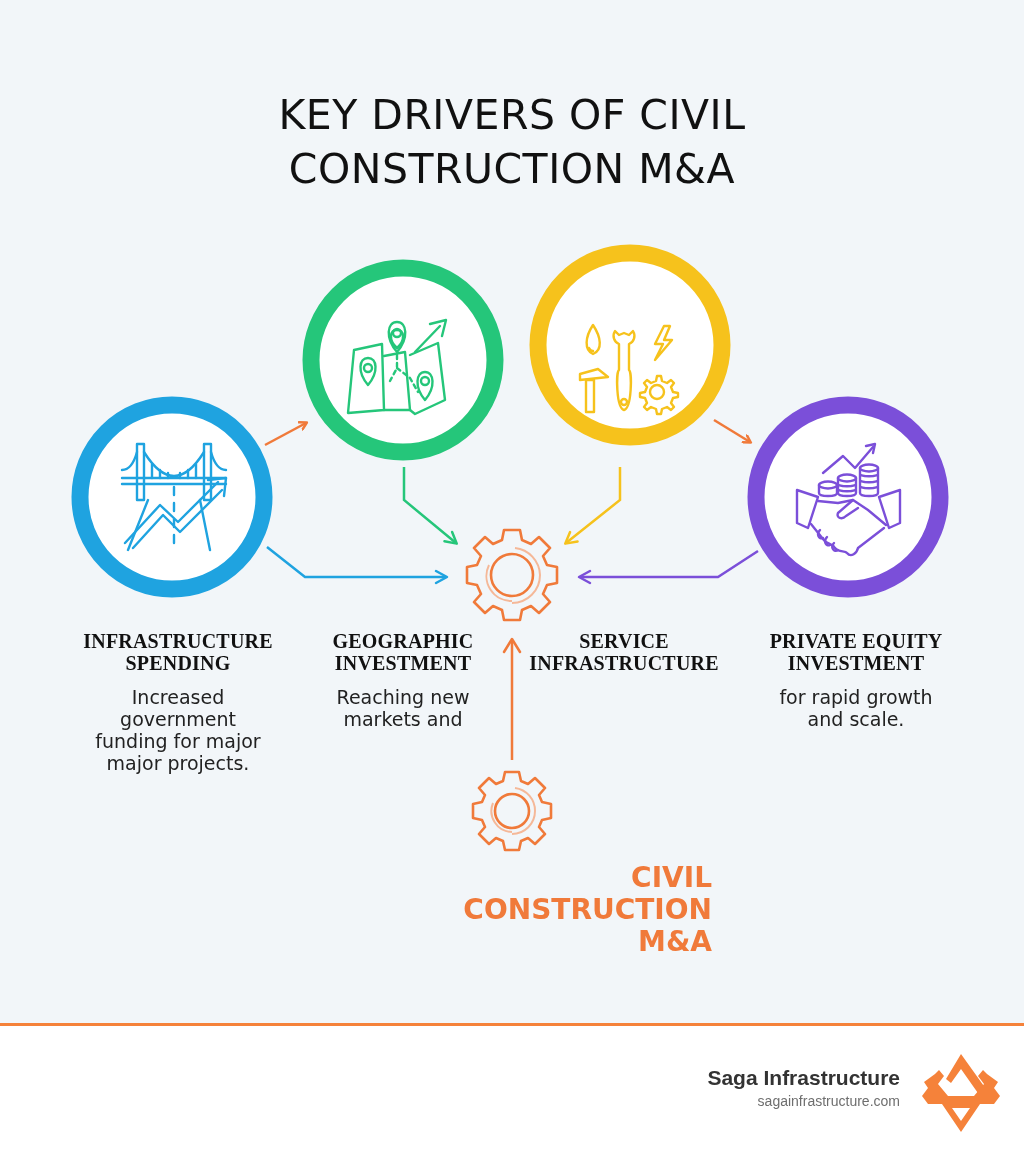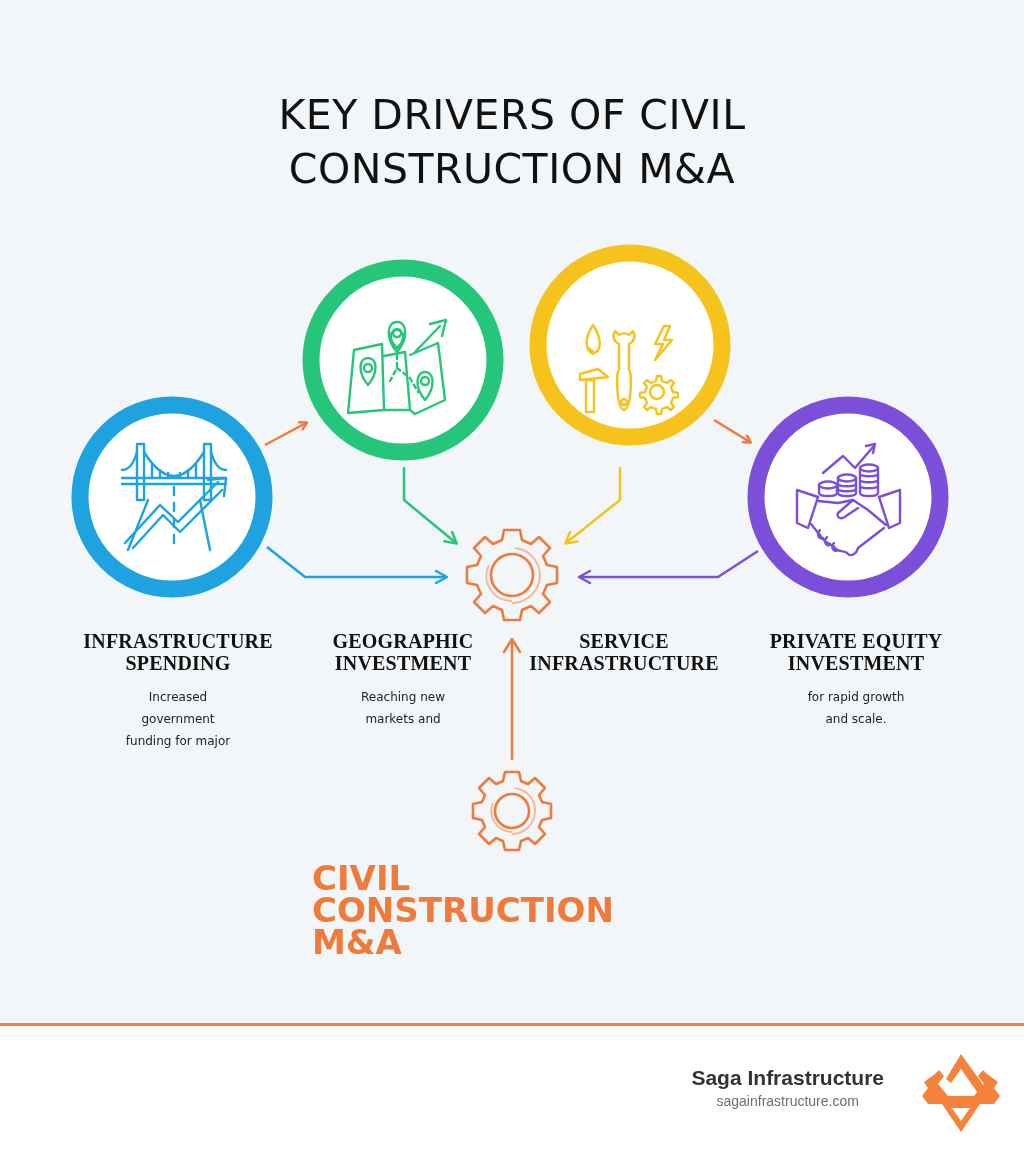--- a/index.html
+++ b/index.html
@@ -19,37 +19,37 @@
       position: absolute; width: 230px; text-align: center; color: #111;
     }
     .driver .h {
       font-family: Liberation Serif, serif; font-weight: 700;
       font-size: 20px; line-height: 22px; letter-spacing: 0.2px;
     }
     .driver .h span { display: block; }
     .driver .d {
       margin-top: 12px;
       font-family: "DejaVu Sans", sans-serif;
-      font-size: 12px; line-height: 22px; color: #222;
+      font-size: 19px; line-height: 22px; color: #222;
     }
     .driver .d span { display: block; }
     .center-label {
-      position: absolute; left: 312px; top: 862px; width: 400px; text-align: left;
+      position: absolute; left: 312px; top: 862px; width: 400px; text-align: right;
       font-family: "DejaVu Sans", sans-serif; font-weight: 700;
-      font-size: 34px; line-height: 32px; color: #f07a3a;
+      font-size: 28px; line-height: 32px; color: #f07a3a;
     }
     .center-label span { display: block; }
     .divider {
       position: absolute; left: 0; top: 1023px; width: 1024px; height: 3px; background: #f5823a;
     }
     .footer {
       position: absolute; left: 0; top: 1026px; width: 1024px; height: 128px; background: #ffffff;
     }
     .brand {
-      position: absolute; right: 140px; top: 1066px; text-align: center;
+      position: absolute; right: 124px; top: 1066px; text-align: right;
     }
     .brand .name {
       font-family: "Liberation Sans", sans-serif; font-weight: 700;
       font-size: 21px; line-height: 24px; color: #333;
     }
     .brand .url {
       font-family: "Liberation Sans", sans-serif;
       font-size: 14px; line-height: 22px; color: #6e6e6e;
     }
     .logo { position: absolute; left: 918px; top: 1050px; }
@@ -180,20 +180,21 @@
 
 <div class="driver" style="left:63px; top:630px;">
   <div class="h">
     <span>INFRASTRUCTURE</span>
     <span>SPENDING</span>
   </div>
   <div class="d">
     <span>Increased</span>
     <span>government</span>
     <span>funding for major</span>
+    <span>major projects.</span>
   </div>
 </div>
 
 <div class="driver" style="left:288px; top:630px;">
   <div class="h">
     <span>GEOGRAPHIC</span>
     <span>INVESTMENT</span>
   </div>
   <div class="d">
     <span>Reaching new</span>

